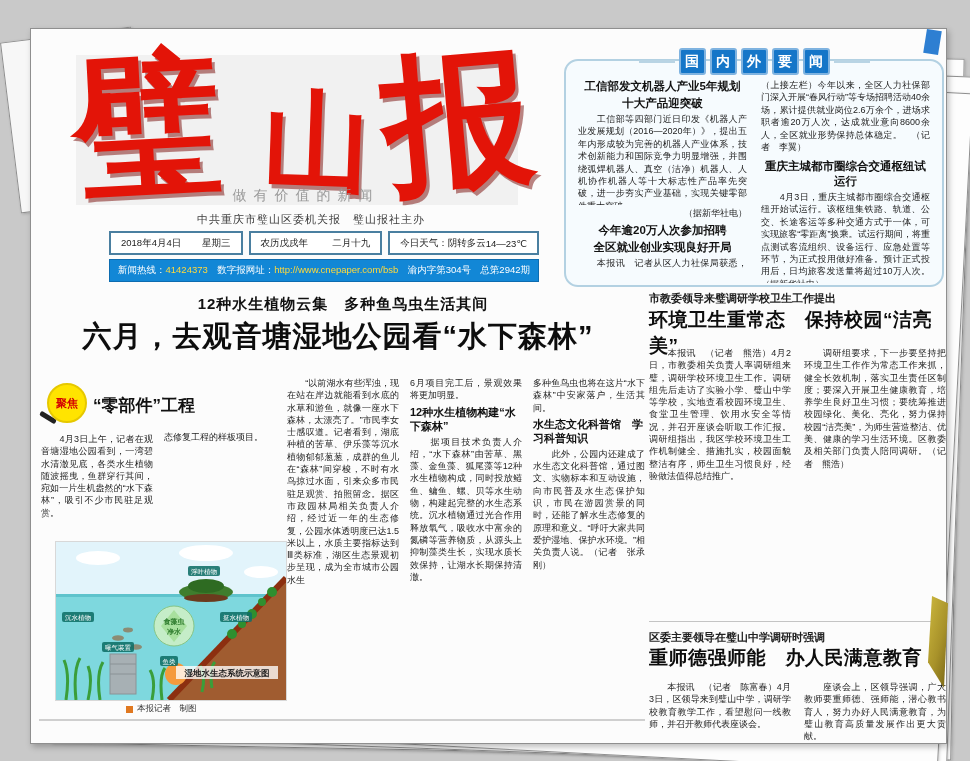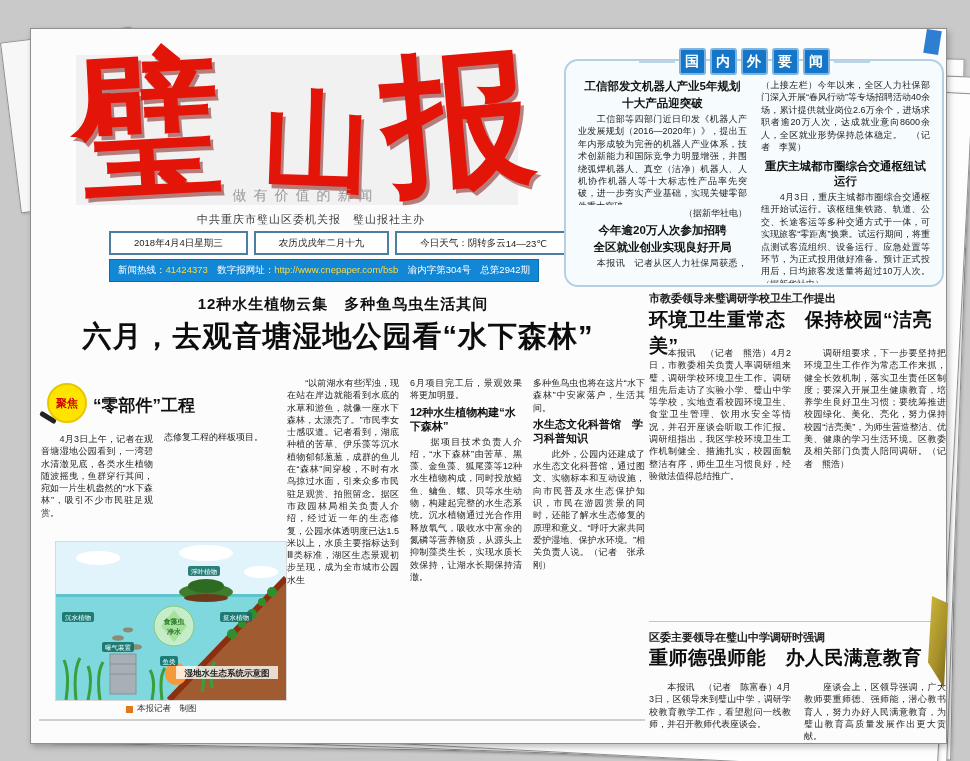--- a/index.html
+++ b/index.html
@@ -36,21 +36,21 @@
   .mh-c1{left:40px;top:18px;font-size:150px;transform:rotate(-3deg);}
   .mh-c2{left:232px;top:58px;font-size:108px;transform:rotate(2deg);}
   .mh-c3{left:352px;top:16px;font-size:150px;transform:rotate(-5deg);}
   .tagline{left:150px;top:158px;width:250px;text-align:center;font-size:14px;color:#9a9a9a;letter-spacing:7px;}
   .publisher{left:70px;top:183px;width:420px;text-align:center;font-size:11px;color:#3c3c3c;letter-spacing:1px;}
   .logo{left:2px;top:198px;}
 
   
   .datebar{left:78px;top:202px;width:430px;height:24px;display:flex;gap:6px;}
   .datebox{flex:1;border:2px solid #4a7fa0;background:#fff;display:flex;align-items:center;
-    justify-content:space-between;padding:0 23px;font-size:9.5px;color:#222;white-space:nowrap;}
+    justify-content:space-between;padding:0 10px;font-size:9.5px;color:#222;white-space:nowrap;}
   .bluebar{left:78px;top:230px;width:430px;height:23px;background:#1287d6;border:1px solid #0d6cb0;
     display:flex;align-items:center;justify-content:space-between;padding:0 8px;box-sizing:border-box;
     font-size:9.5px;color:#fff;white-space:nowrap;}
   .yellow{color:#ffd93c;margin-top:16px;}
 
   
   .newsbox{left:533px;top:30px;width:380px;height:228px;background:#f6fbfe;
     border:2px solid #b3d1e2;border-radius:14px;box-sizing:border-box;}
   .nb-tiles{position:absolute;left:0;top:-13px;width:100%;display:flex;align-items:center;justify-content:center;gap:4px;}
   .nb-line{width:36px;height:3px;background:#b9d4e4;}

